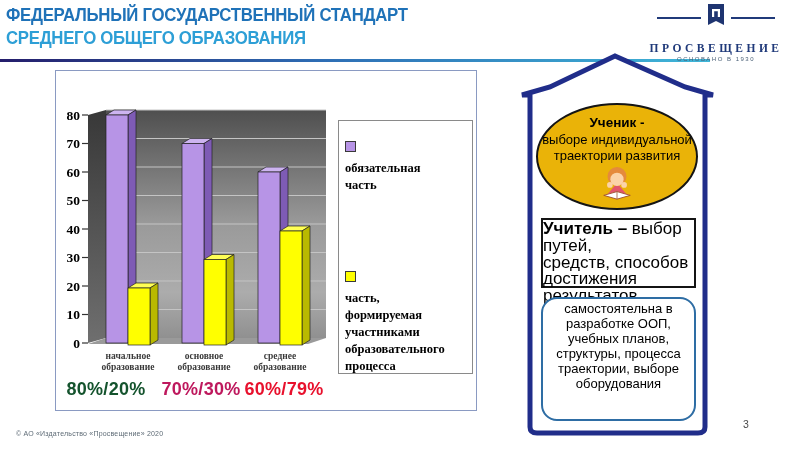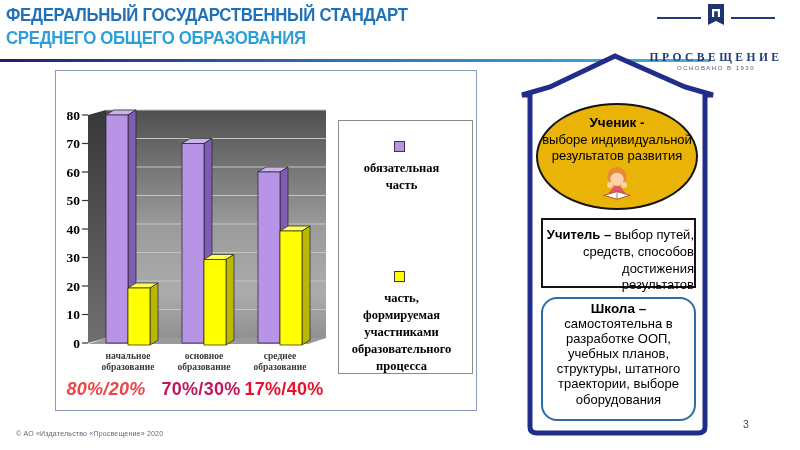--- a/index.html
+++ b/index.html
@@ -9,46 +9,46 @@
   .title{position:absolute;left:6px;top:4px;font-weight:bold;font-size:17.5px;line-height:23px;
          letter-spacing:-0.3px;transform:scaleX(0.96);transform-origin:left top;white-space:nowrap;}
   .title .t1{color:#1F72B8;}
   .title .t2{color:#2D9FD6;}
   .divider{position:absolute;left:0;top:59px;width:710px;height:3px;
            background:linear-gradient(90deg,#241D6B,#2E6DB4 45%,#3FB6D8);}
   
   .logo{position:absolute;left:636px;top:4px;width:160px;text-align:center;}
   .logo-row{display:flex;align-items:center;justify-content:center;gap:5px;}
   .lline{display:inline-block;width:44px;height:2px;background:#203A7A;}
-  .logo-name{margin-top:20px;font-family:"Liberation Serif",serif;font-weight:700;font-size:11.5px;
+  .logo-name{margin-top:11px;font-family:"Liberation Serif",serif;font-weight:700;font-size:11.5px;
              letter-spacing:3.5px;color:#203A7A;white-space:nowrap;}
   .logo-tag{margin-top:2px;font-size:6px;letter-spacing:1.5px;color:#4A6077;}
   
   .card{position:absolute;left:55px;top:70px;width:422px;height:341px;background:#fff;
         border:1.5px solid #8A9AC2;box-sizing:border-box;}
   .legend{position:absolute;left:282px;top:49px;width:135px;height:254px;background:#fff;
           border:1px solid #8a8a8a;box-sizing:border-box;}
-  .litem{position:absolute;left:6px;right:14px;text-align:center;}
+  .litem{position:absolute;left:6px;right:14px;}
   .li1{top:20px;} .li2{top:150px;}
   .sw{display:inline-block;width:9px;height:9px;border:1px solid #3a3a3a;margin-right:5px;
       vertical-align:4px;}
   .ltext{display:inline-block;width:104px;vertical-align:top;
          font-family:"Liberation Serif",serif;font-weight:bold;font-size:12.5px;line-height:17px;color:#000;}
   .pct{position:absolute;top:308px;transform:translateX(-50%);font-size:18px;font-weight:bold;
        letter-spacing:0.3px;white-space:nowrap;}
   
   .arrow{position:absolute;left:500px;top:48px;width:225px;height:400px;}
   .ellipse{position:absolute;left:536px;top:103px;width:162px;height:107px;border:2px solid #141414;
            border-radius:50%;box-sizing:border-box;background:#eab308;text-align:center;
            font-size:13px;line-height:16.5px;color:#000;padding-top:10px;}
   .btxt{font-weight:bold;font-size:13.5px;}
   .girl{display:block;margin:1px auto 0;}
   .tbox{position:absolute;left:541px;top:218px;width:155px;height:70px;border:2px solid #141414;
-        box-sizing:border-box;background:#fff;text-align:right;font-size:13px;line-height:16.8px;
-        color:#000;padding-top:7px;}
+        box-sizing:border-box;background:#fff;text-align:left;font-size:17px;line-height:16.8px;
+        color:#000;padding-top:1px;}
   .sbox{position:absolute;left:541px;top:297px;width:155px;height:124px;border:2.5px solid #2E6DA4;
         border-radius:16px;box-sizing:border-box;background:#fff;text-align:center;font-size:13px;
         line-height:15.1px;color:#000;padding-top:2px;}
   
   .copyright{position:absolute;left:16px;top:430px;font-size:7px;color:#5E6B76;letter-spacing:0.2px;}
   .pagenum{position:absolute;left:743px;top:418px;font-size:10.5px;color:#4a4a4a;}
 </style>
 </head>
 <body>
 
@@ -139,57 +139,56 @@
         <text x="224" y="288" text-anchor="middle" font-size="9.5" font-weight="bold" font-family="&quot;Liberation Serif&quot;,serif" fill="#3a3a3a"><tspan x="224" dy="0">среднее</tspan><tspan x="224" dy="11">образование</tspan></text>
       </svg>
     <div class="legend">
       <div class="litem li1">
         <span class="sw sw1" style="background: rgb(183, 148, 230);"></span><span class="ltext">обязательная часть</span>
       </div>
       <div class="litem li2">
         <span class="sw sw2" style="background: rgb(255, 255, 0);"></span><span class="ltext">часть, формируемая участниками образовательного процесса</span>
       </div>
     </div>
-    <div class="pct" style="left: 50px; color: #ef4444; font-style: italic;">80%/20%</div>
+    <div class="pct" style="left: 50px; color: #14532d;">80%/20%</div>
     <div class="pct" style="left: 145px; color: #be185d;">70%/30%</div>
-    <div class="pct" style="left: 228px; color: rgb(232, 17, 45);">17%/40%</div>
+    <div class="pct" style="left: 228px; color: rgb(232, 17, 45);">60%/79%</div>
   </div>
 
   <svg class="arrow" viewBox="500 48 225 400">
     <path d="M615,56 L685,87 L713,95 L705,95 L705,427 Q705,433 698,433 L537,433 Q530,433 530,427 L530,95 L522,95 L550,87 Z" fill="#ffffff" stroke="#202D8A" stroke-width="5" stroke-linejoin="miter"></path>
   </svg>
 
   <div class="ellipse">
     <div class="btxt">Ученик -</div>
     <div>выборе индивидуальной</div>
-    <div>результатов развития</div>
+    <div>траектории развития</div>
     <svg class="girl" width="34" height="36" viewBox="0 0 34 38">
       <path d="M17,18 L28,31 L6,31 Z" fill="#E2556B"></path>
       <circle cx="17" cy="11" r="10" fill="#E58A3C"></circle>
       <circle cx="17" cy="14" r="7" fill="#FBD3A8"></circle>
       <circle cx="9.5" cy="20" r="3" fill="#FBD3A8"></circle>
       <circle cx="24.5" cy="20" r="3" fill="#FBD3A8"></circle>
       <path d="M3,31 L17,27 L31,31 L17,35 Z" fill="#ffffff" stroke="#A0522D" stroke-width="1"></path>
       <line x1="17" y1="27" x2="17" y2="35" stroke="#A0522D" stroke-width="0.8"></line>
     </svg>
   </div>
 
   <div class="tbox">
     <div><b>Учитель –</b><span> выбор путей,</span></div>
     <div>средств, способов</div>
     <div>достижения</div>
     <div>результатов</div>
   </div>
 
   <div class="sbox">
-    <div class="btxt">Школа –</div>
     <div>самостоятельна в</div>
     <div>разработке ООП,</div>
     <div>учебных планов,</div>
-    <div>структуры, штатного</div>
+    <div>структуры, процесса</div>
     <div>траектории,  выборе</div>
     <div>оборудования</div>
   </div>
 
   <div class="copyright">© АО «Издательство «Просвещение» 2020</div>
   <div class="pagenum">3</div>
 
 </div>
 
 </body></html>

